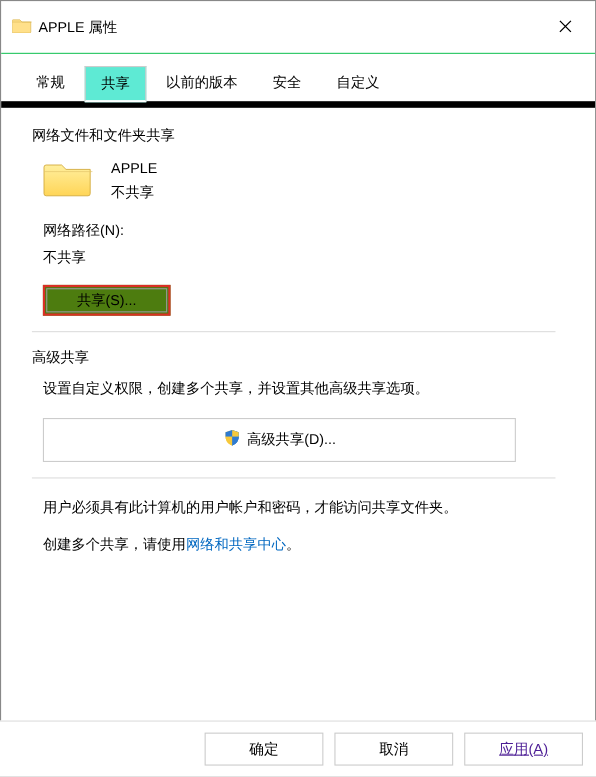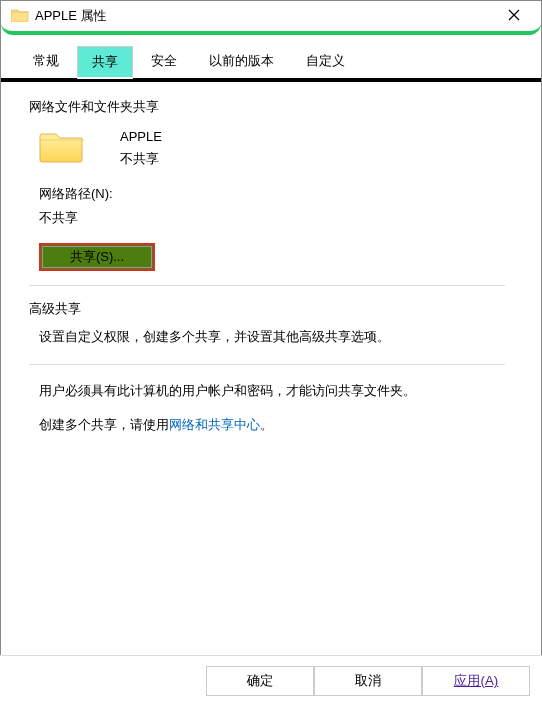--- a/index.html
+++ b/index.html
@@ -9,37 +9,36 @@
       color: #000;
       background: #fff;
       width: 542px;
       height: 706px;
       border: 1px solid #888;
       overflow: hidden;
     }
     .titlebar {
       display: flex;
       align-items: center;
-      height: 34px;
+      height: 48px;
       padding: 0 4px 0 10px;
-      border-bottom: 4px solid #22c55e;
-      border-radius: 12px;
+      border-bottom: 1px solid #22c55e;
     }
     .titlebar .folder-icon { margin-right: 6px; }
     .titlebar .title { flex: 1; }
     .titlebar .close-btn {
       width: 46px; height: 32px;
       display: flex; align-items: center; justify-content: center;
       font-size: 14px;
     }
 
     .tabs {
       display: flex;
       padding: 11px 18px 0 18px;
-      border-bottom: 4px solid #000000;
+      border-bottom: 6px solid #000000;
       gap: 4px;
     }
     .tab {
       padding: 6px 14px;
       border-bottom: 2px solid transparent;
       cursor: pointer;
     }
     .tab.active {
       border: 1px solid #ccc;
       border-bottom: 2px solid #fff;
@@ -58,21 +57,21 @@
     .folder-row {
       display: flex;
       align-items: flex-start;
       margin: 8px 0 12px 10px;
     }
     .folder-big {
       width: 46px; height: 36px;
       margin-right: 16px;
       margin-top: 2px;
     }
-    .folder-info div { line-height: 1.7; margin-left: 19px; }
+    .folder-info div { line-height: 1.7; }
 
     .path-block { margin: 8px 0 10px 10px; line-height: 1.8; }
     .path-block .path-label { }
     .path-block .path-value { }
 
     .share-btn {
       margin: 4px 0 0 10px;
       width: 116px; height: 28px;
       border: 2px solid #d93025;
       outline: 1px solid #999;
@@ -98,20 +97,21 @@
     .pwd-link-line { margin-left: 10px; }
     .link { color: #0067c0; cursor: pointer; }
 
     .footer {
       position: absolute;
       bottom: 0; left: 0; right: 0;
       border-top: 1px solid #ddd;
       padding: 10px 12px;
       display: flex;
       justify-content: flex-end;
+      gap: 10px;
       background: #fff;
     }
     .footer button {
       width: 108px; height: 30px;
       border: 1px solid #ccc;
       background: #fff;
       cursor: pointer;
     }
     .footer button.apply { color: #4c1d95; text-decoration: underline; }
 
@@ -135,22 +135,22 @@
       <svg width="12" height="12" viewBox="0 0 12 12">
           <path d="M1 1l10 10M11 1L1 11" stroke="currentColor" stroke-width="1.2"></path>
         </svg>
     </span>
   </div>
 </div>
 
 <div class="tabs">
   <div class="tab">常规</div>
   <div class="tab active">共享</div>
+  <div class="tab">以前的版本</div>
   <div class="tab">安全</div>
-  <div class="tab">以前的版本</div>
   <div class="tab">自定义</div>
 </div>
 
 <div class="content">
 
   <div class="section-title">网络文件和文件夹共享</div>
 
   <div class="folder-row">
     <span class="folder-big">
       <svg class="folder-lg" viewBox="0 0 46 36">
@@ -177,20 +177,35 @@
 
   <div class="share-btn">
     <span>共享(S)...</span>
   </div>
 
   <div class="divider"></div>
 
   <div class="section-title">高级共享</div>
   <div class="adv-share-desc">设置自定义权限，创建多个共享，并设置其他高级共享选项。</div>
 
+  <div class="adv-share-btn">
+    <span>
+      <svg class="shield" viewBox="0 0 16 16">
+        <path d="M8 1l6 2v4c0 4-3 7-6 8-3-1-6-4-6-8V3l6-2z" fill="#ffd24a"></path>
+        <path d="M8 1v14c3-1 6-4 6-8V3l-6-2z" fill="#3a8ee6"></path>
+        <path d="M8 1l6 2v4c0 4-3 7-6 8V1z" fill="#3a8ee6"></path>
+        <path d="M8 1l-6 2v4c0 4 3 7 6 8V8H2V3l6-2z" fill="#3a8ee6" opacity="0"></path>
+        <path d="M8 1l6 2v4H8z" fill="#f6c83b"></path>
+        <path d="M2 3l6-2v6H2z" fill="#2f7bd1"></path>
+        <path d="M8 7h6c0 4-3 7-6 8V7z" fill="#2f7bd1"></path>
+        <path d="M2 7h6v8c-3-1-6-4-6-8z" fill="#f6c83b"></path>
+      </svg>
+    </span>
+    <span>高级共享(D)...</span>
+  </div>
 
   <div class="divider"></div>
 
   <div class="pwd-desc">用户必须具有此计算机的用户帐户和密码，才能访问共享文件夹。</div>
   <div class="pwd-link-line">
     <span>创建多个共享，请使用</span><span class="link">网络和共享中心</span><span>。</span>
   </div>
 
 </div>
 

